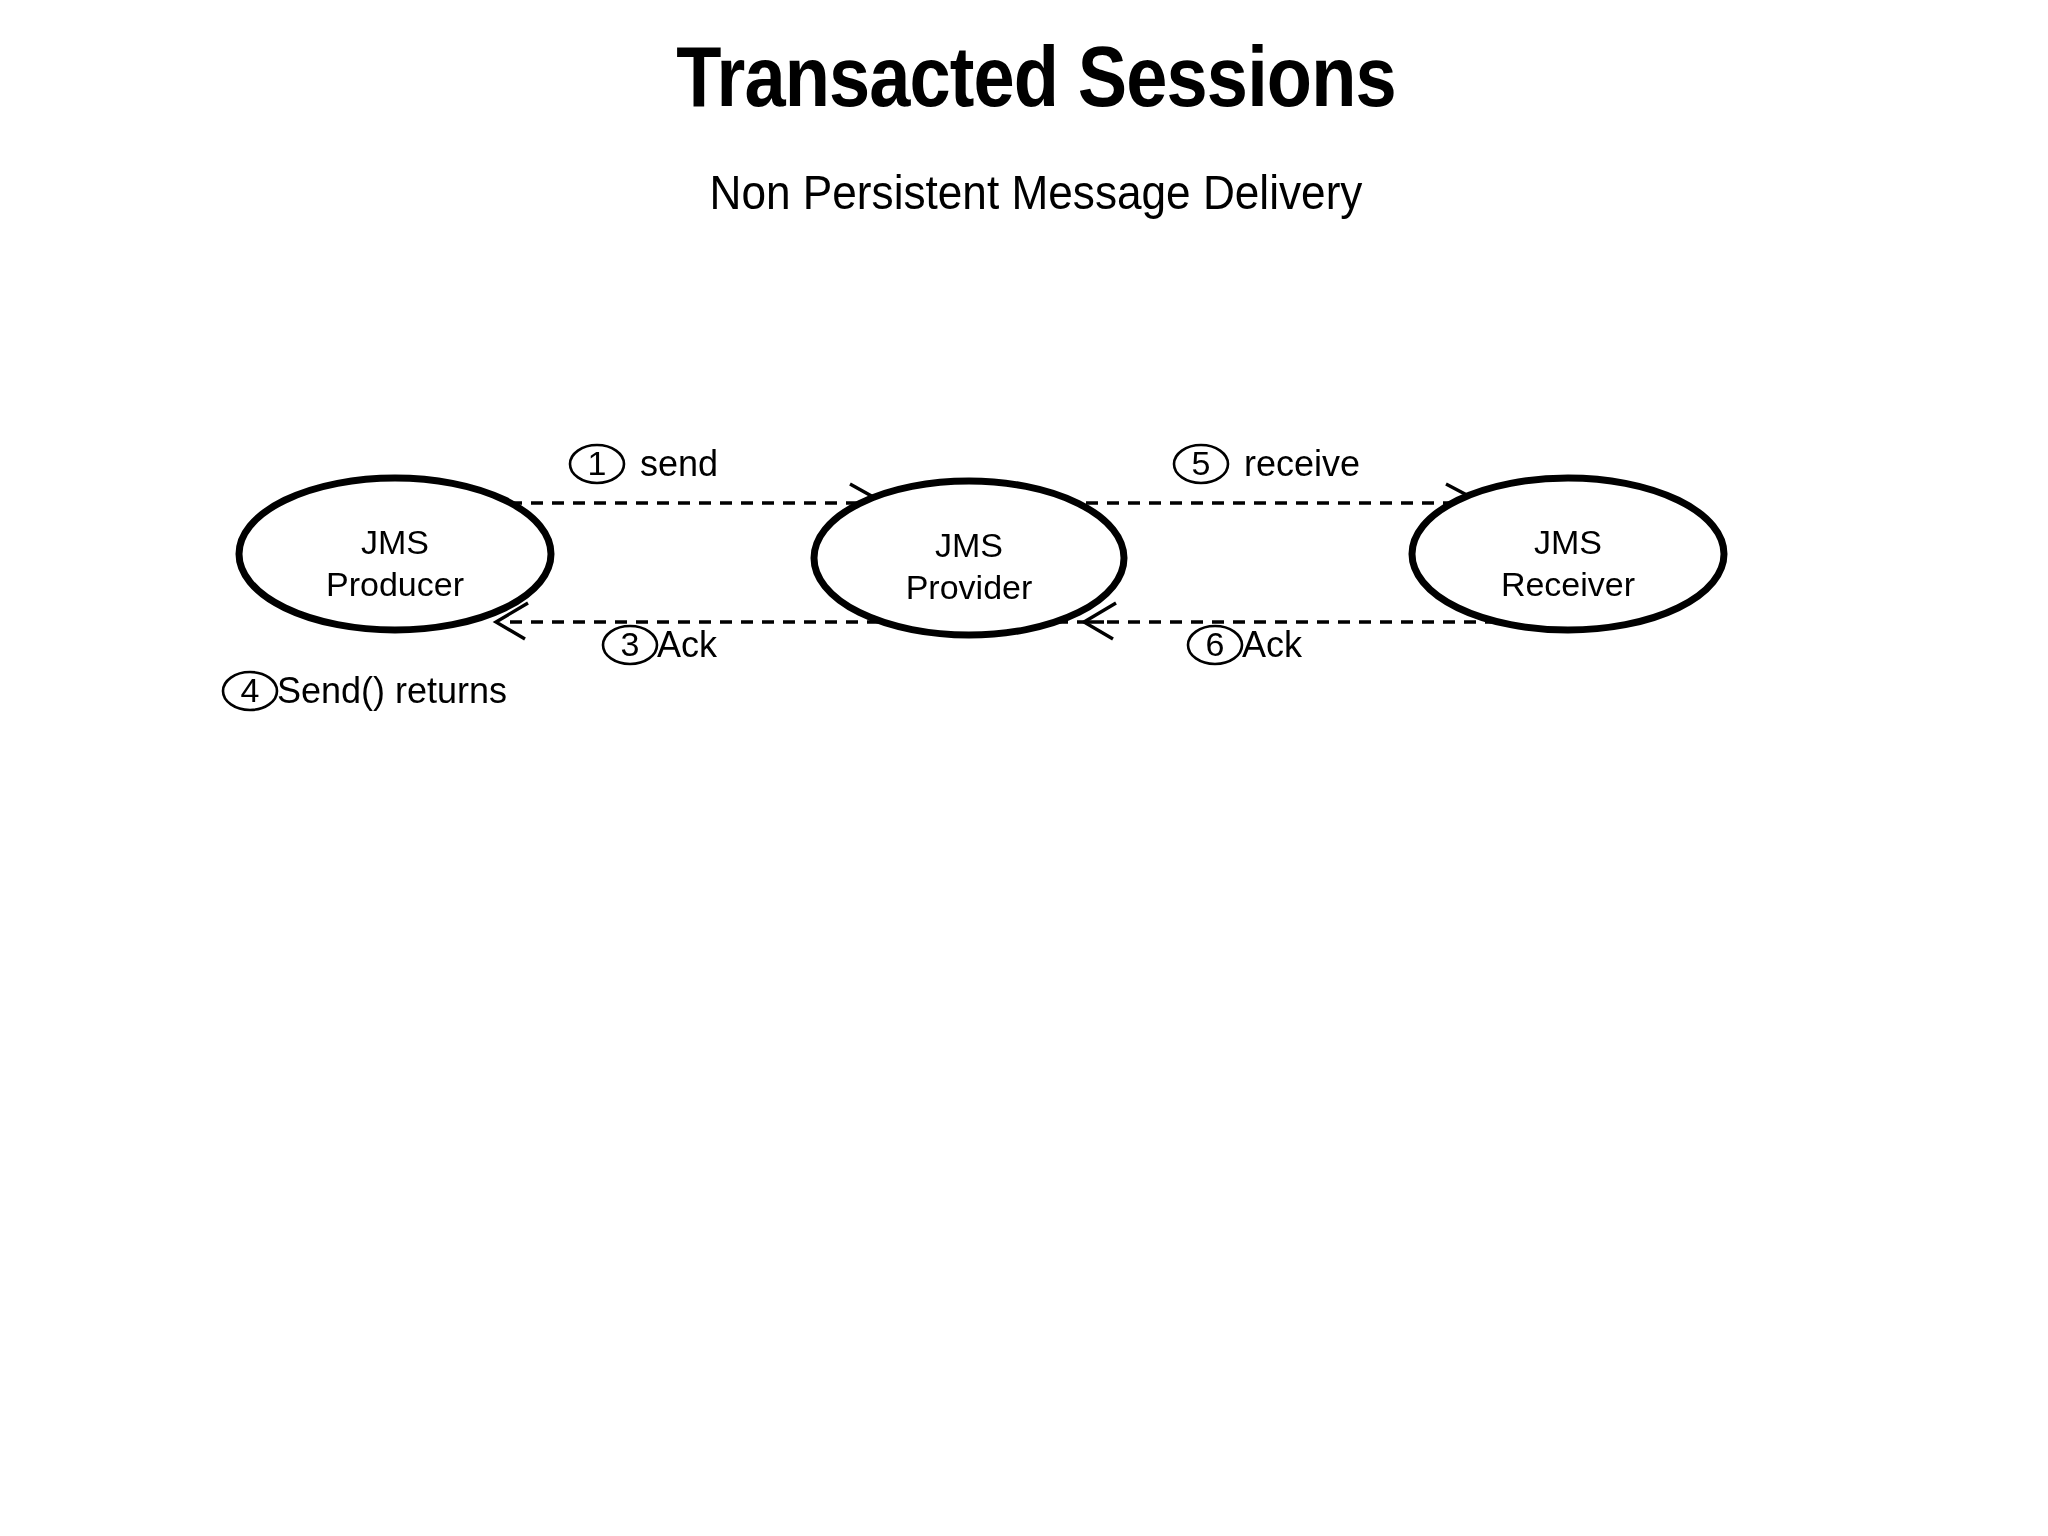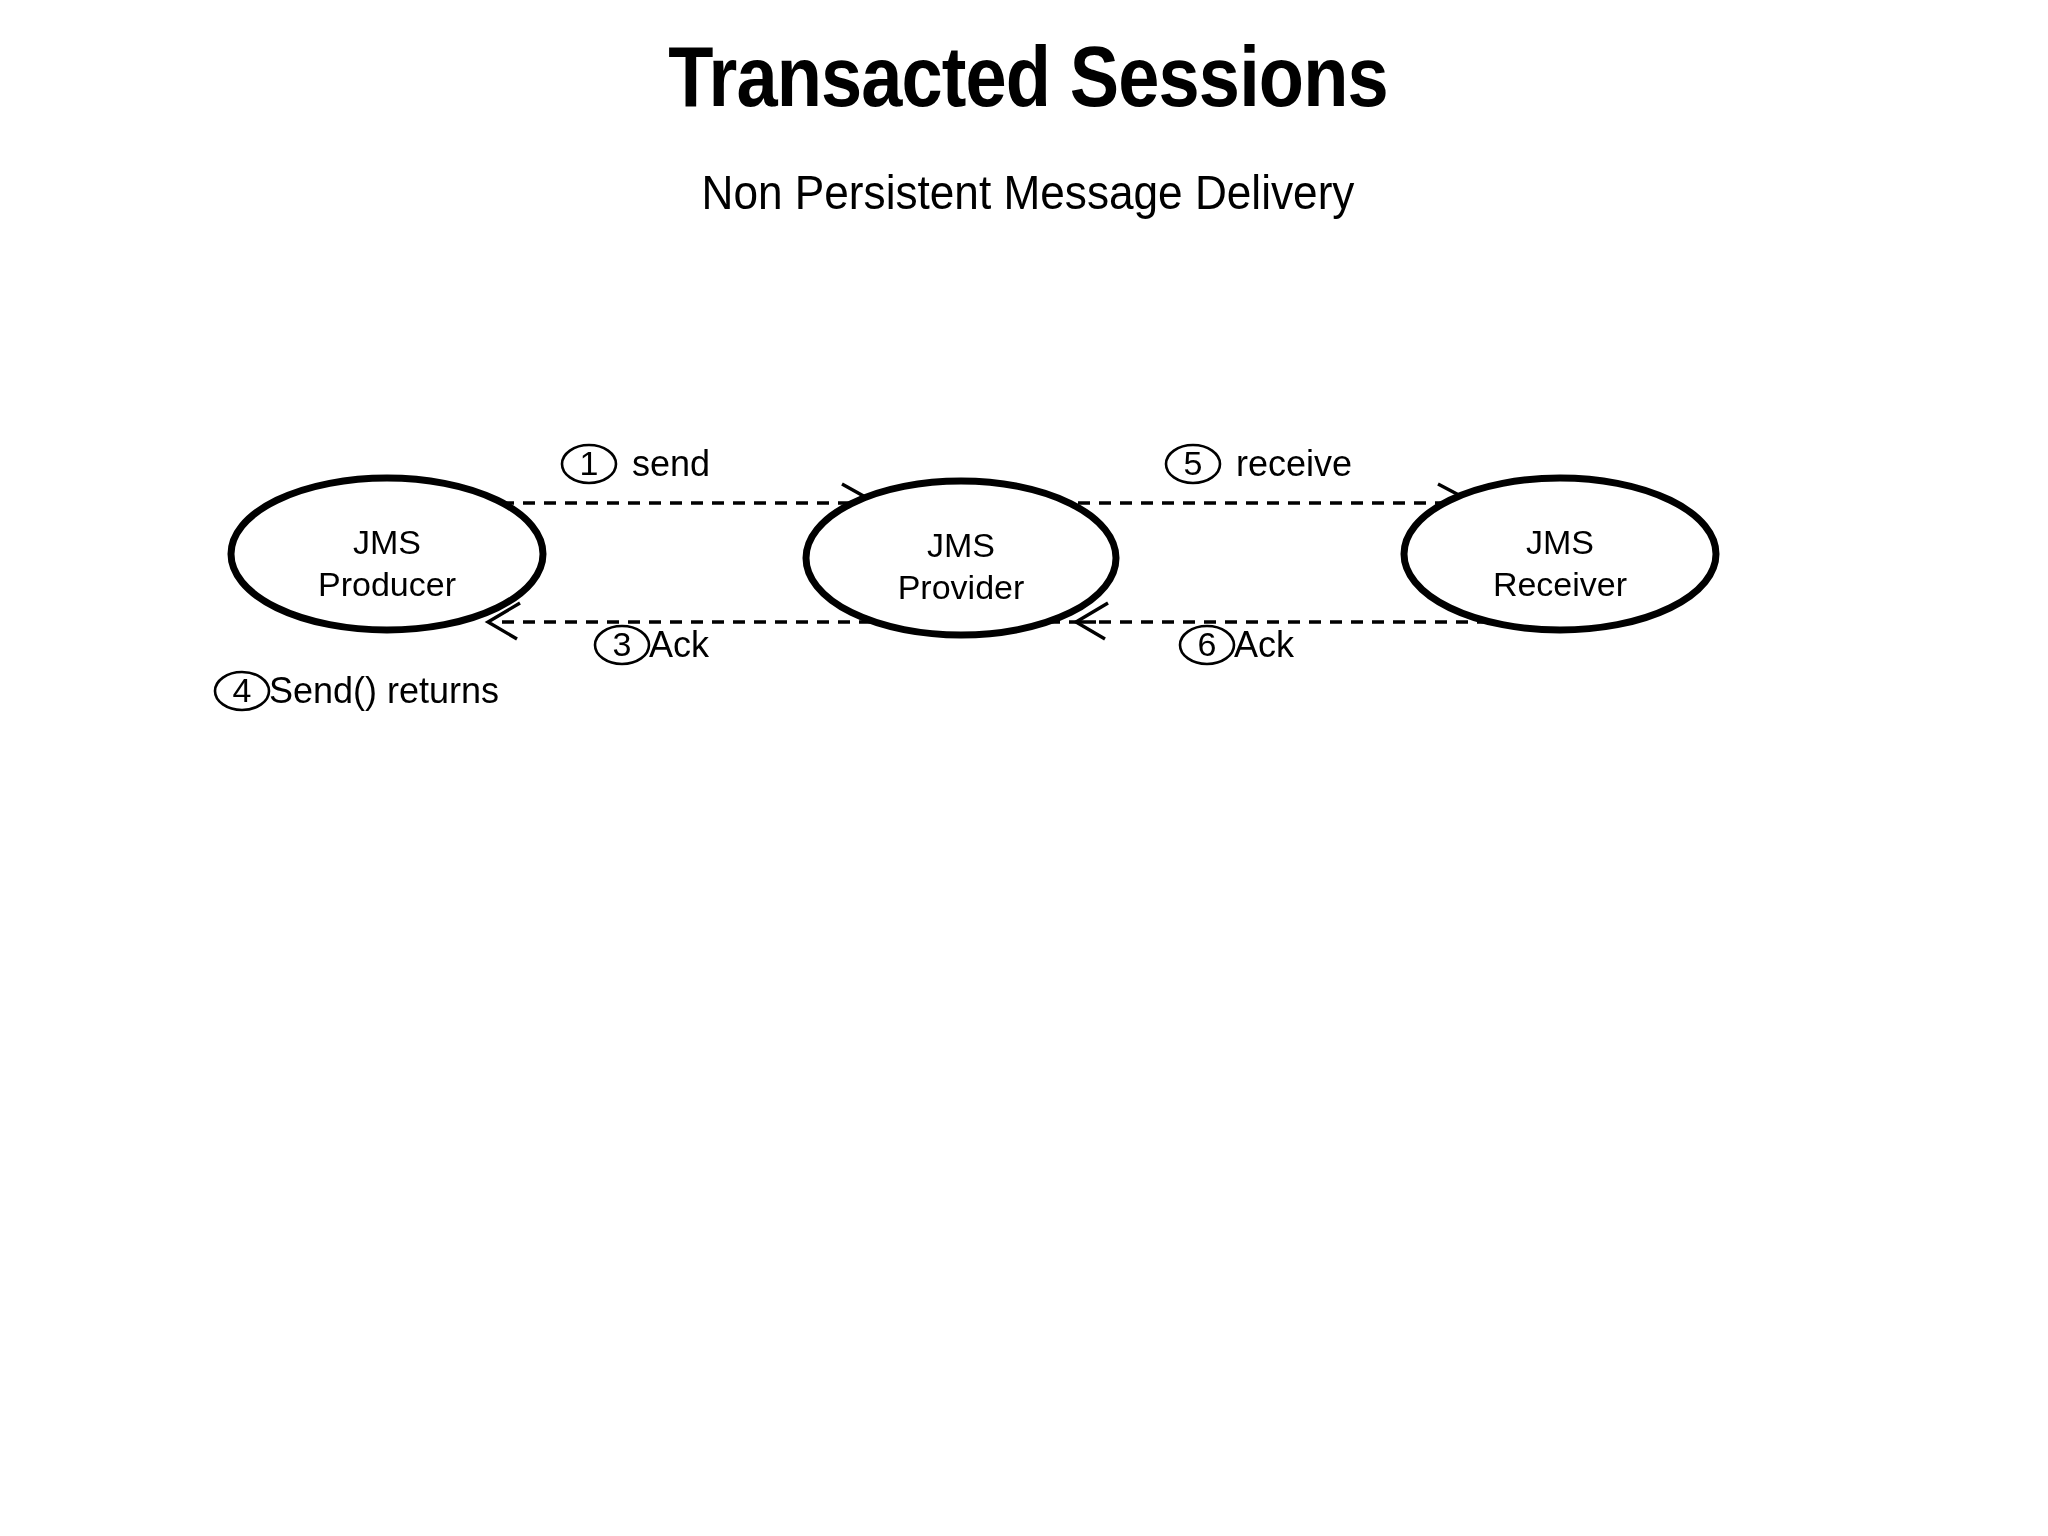--- a/index.html
+++ b/index.html
@@ -11,21 +11,21 @@
     width: 2048px;
     height: 1536px;
     position: relative;
     overflow: hidden;
     font-family: "Liberation Sans", sans-serif;
     color: #000000;
   }
 
   #slide {
     position: absolute;
-    left: 4px; top: 0;
+    left: 12px; top: 0;
     width: 1794px;
     height: 1536px;
     background: #ffffff;
   }
 
   #slide-title {
     position: absolute;
     left: 0;
     top: 28px;
     width: 2048px;

